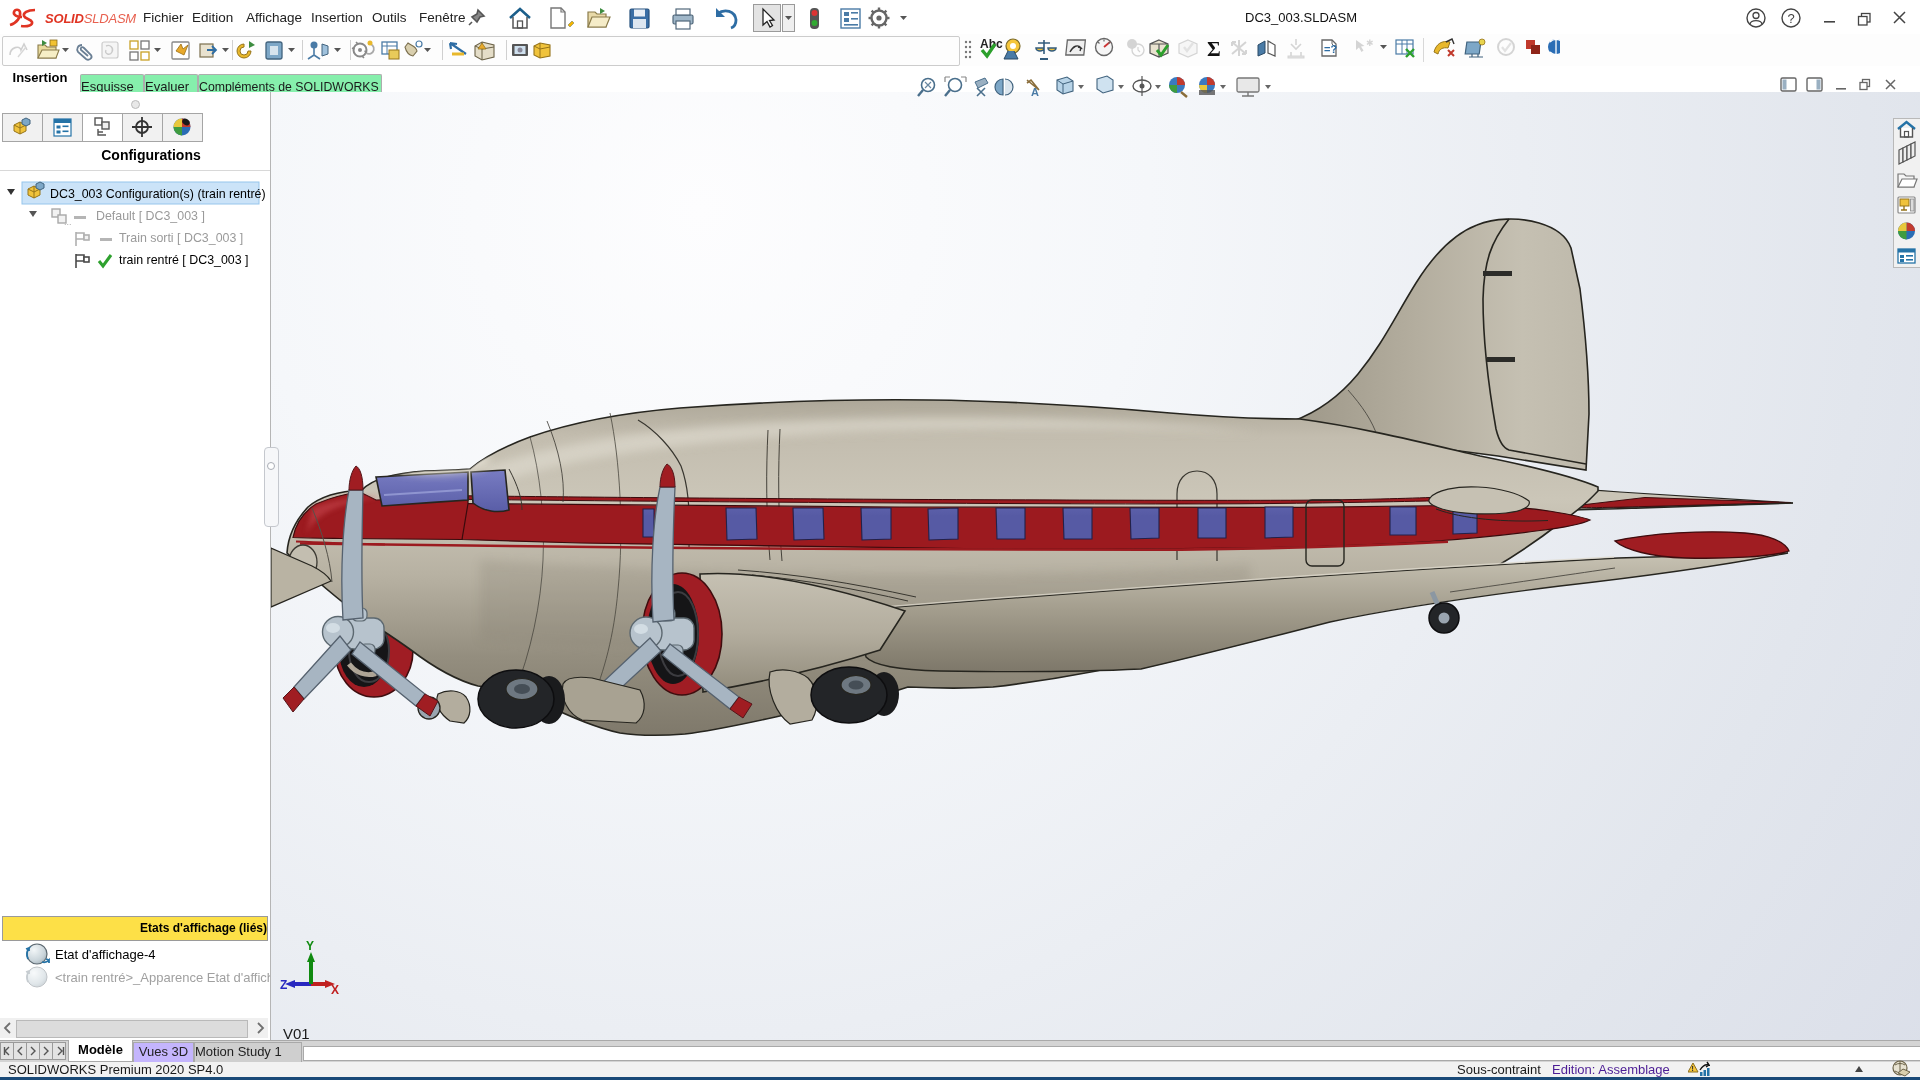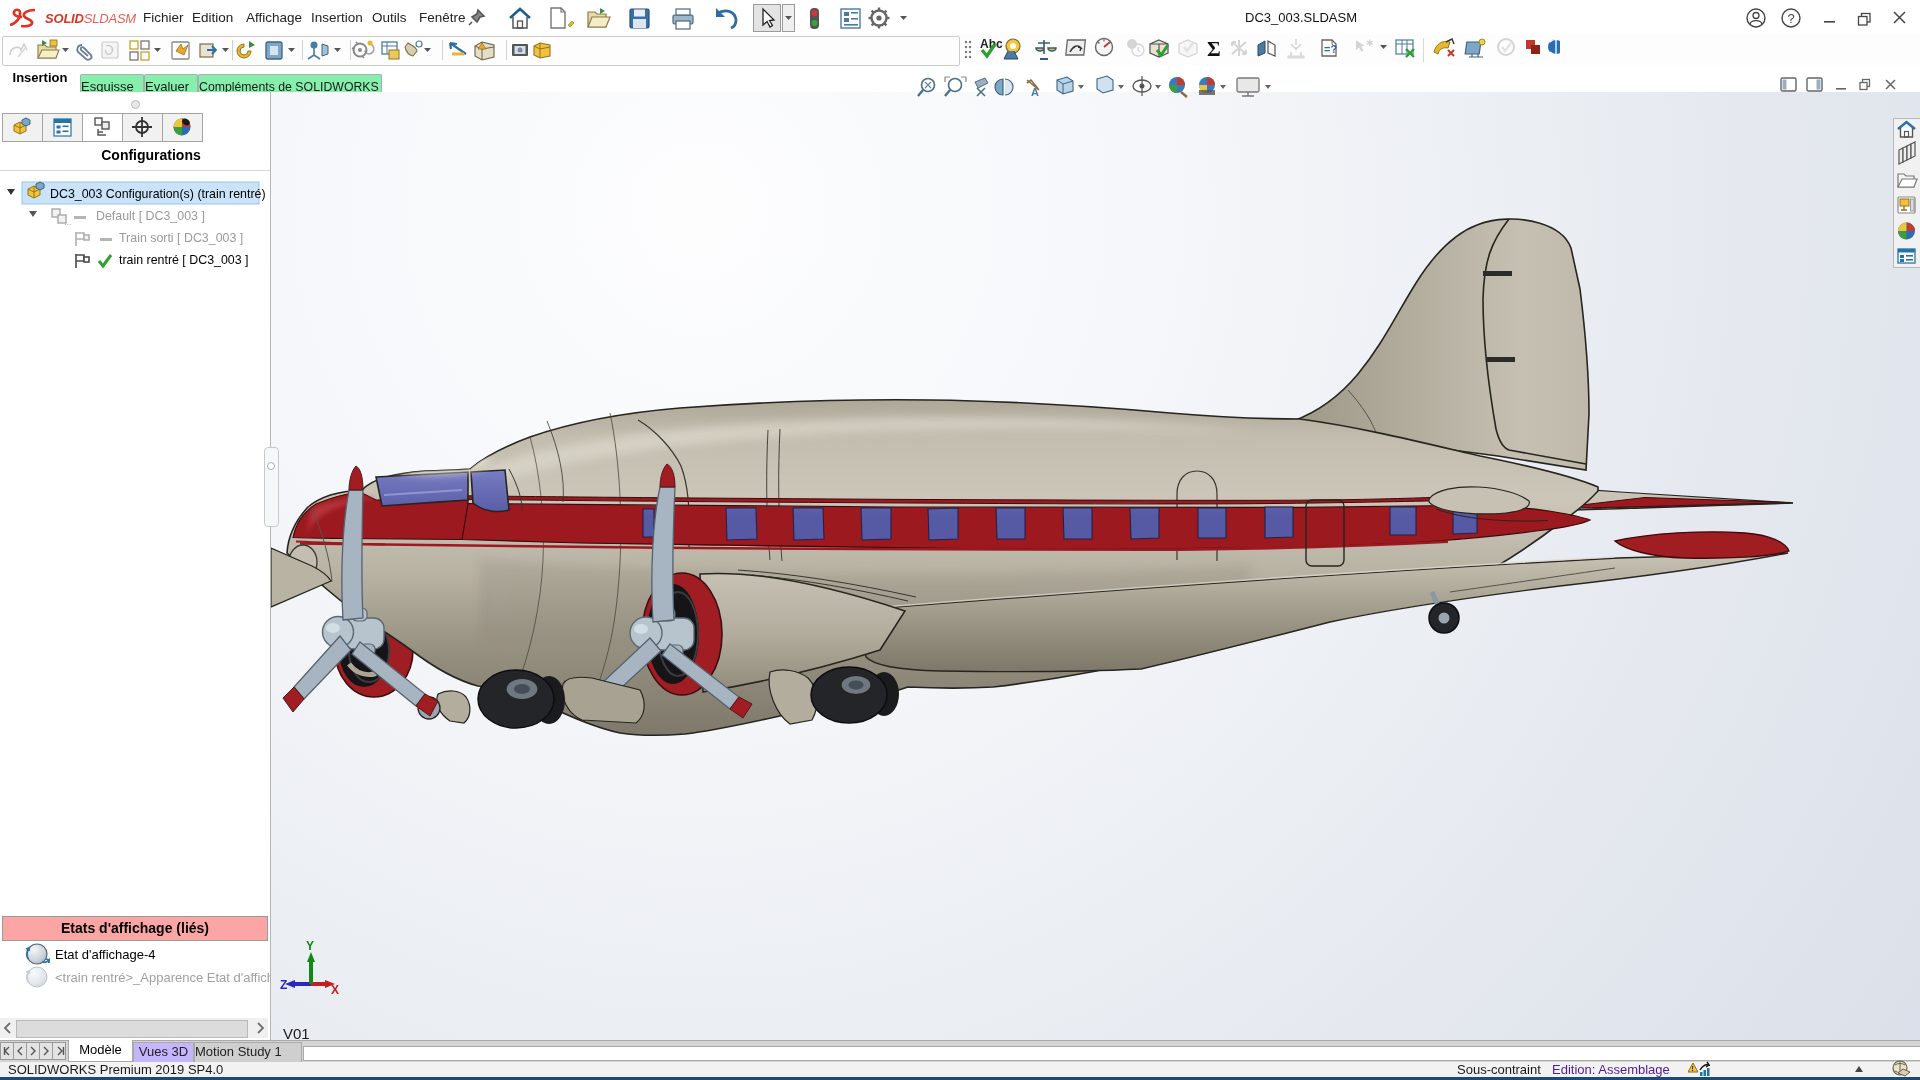--- a/index.html
+++ b/index.html
@@ -598,21 +598,21 @@
  <rect x="100" y="62" width="12" height="3" fill="#b5b5b5"></rect>
  <text x="119" y="66" font-size="12.4" fill="#9a9a9a" font-family="Liberation Sans">Train sorti [ DC3_003 ]</text>
  <g stroke="#4a4a4a" stroke-width="1.6" fill="none">
   <path d="M76,78 l0,14 M76,79 l8,0 l0,6 l-8,0"></path>
       <rect x="84" y="81" width="5" height="5" fill="#fff"></rect>
  </g>
  <path d="M99,85 l4,5 l8,-11" stroke="#2ea12e" stroke-width="3" fill="none"></path>
  <text x="119" y="88" font-size="12.4" fill="#000" font-family="Liberation Sans">train rentré [ DC3_003 ]</text>
 </svg>
 
-<div class="a" style="left:2px;top:916px;width:264px;height:23px;background:#fca5a5;border:1px solid #9a9a9a;font-size:14px;font-weight:bold;text-align:center;line-height:23px;color:#000">Etats d'affichage (liés)</div>
+<div class="a" style="left:2px;top:916px;width:264px;height:23px;background:#fde047;border:1px solid #9a9a9a;font-size:12px;font-weight:bold;text-align:right;line-height:23px;color:#000">Etats d'affichage (liés)</div>
 <svg class="a" style="left:0;top:941px" width="270" height="52" viewBox="0 0 270 52">
  <defs>
       <radialGradient id="sph" cx=".35" cy=".3" r=".9">
         <stop offset="0" stop-color="#f2f6f8"></stop>
         <stop offset=".6" stop-color="#c9d4da"></stop>
         <stop offset="1" stop-color="#93a2ab"></stop>
       </radialGradient> 
       <clipPath id="fusclip">
         <path d="M287,553 C288,537 295,521 308,507 C322,495 340,491 362,490 C372,479 395,473 425,471 C448,470 462,470 470,469 C482,459 503,447 530,437 C570,423 620,413 680,408 C760,402 850,399 930,400 C1010,401 1090,406 1170,413 C1230,418 1270,419 1300,419 C1360,427 1420,442 1480,456 C1530,466 1572,476 1598,487 L1598,491 C1588,502 1576,512 1560,523 C1532,545 1498,567 1458,588 C1426,602 1393,608 1350,612 C1292,622 1230,638 1173,654 C1113,669 1053,680 993,687 C960,689 930,688 908,687 C860,703 830,708 803,711 C765,719 720,730 685,734 C660,736 640,736 620,733 C592,727 564,714 540,702 C518,692 498,688 478,686 C452,679 428,663 411,650 C392,636 372,624 355,612 C332,594 302,568 287,553 Z"></path>
       </clipPath>
@@ -648,27 +648,27 @@
       <rect x="52.5" y="0.5" width="13" height="17"></rect>
     </g>
  <g stroke="#555" stroke-width="1.4" fill="none">
   <path d="M9,5 l-4,4 l4,4 M4.5,5 l0,8"></path>
   <path d="M22,5 l-4,4 l4,4"></path>
   <path d="M31,5 l4,4 l-4,4"></path>
   <path d="M44,5 l4,4 l-4,4"></path>
   <path d="M58,5 l4,4 l-4,4 M63.5,5 l0,8"></path>
  </g>
 </svg>
-<div class="a" style="left:68px;top:1040px;width:63px;height:21px;background:#fff;border:1px solid #a9a9a9;border-top:none;font-size:13px;font-weight:normal;text-align:center;line-height:20px;color:#000">Modèle</div>
+<div class="a" style="left:68px;top:1040px;width:63px;height:21px;background:#fff;border:1px solid #a9a9a9;border-top:none;font-size:13px;font-weight:bold;text-align:center;line-height:20px;color:#000">Modèle</div>
 <div class="a" style="left:133px;top:1042px;width:59px;height:19px;background:#c4b5fd;border:1px solid #a9a9a9;font-size:13px;text-align:center;line-height:18px;color:#222">Vues 3D</div>
 <div class="a" style="left:194px;top:1042px;width:106px;height:19px;background:#cfcfcf;border:1px solid #a9a9a9;font-size:13px;text-align:left;line-height:18px;color:#222">Motion Study 1</div>
 <div class="a" style="left:303px;top:1046px;width:1616px;height:13px;background:#fff;border:1px solid #a9a9a9"></div>
 
 <div class="a" style="left:0;top:1062px;width:1920px;height:15px;background:#f2f2f2"></div>
-<div class="a" style="left:8px;top:1062px;font-size:13px;color:#1a1a1a">SOLIDWORKS Premium 2019 SP4.0</div>
+<div class="a" style="left:8px;top:1062px;font-size:13px;color:#1a1a1a">SOLIDWORKS Premium 2020 SP4.0</div>
 <div class="a" style="left:1457px;top:1062px;font-size:13px;color:#1a1a1a">Sous-contraint</div>
 <div class="a" style="left:1552px;top:1062px;font-size:13px;color:#4c1d95">Edition: Assemblage</div>
 <svg class="a" style="left:1688px;top:1061px" width="22" height="16" viewBox="0 0 22 16">
  <path d="M5,2 l5,9 l-10,0 Z" fill="#f5c63c" stroke="#8a6d1f"></path>
     <text x="3.2" y="10" font-size="8" font-weight="bold" fill="#333">!</text>
  <path d="M12,9 c3,-5 6,-6 9,-5 l-2,-3 m2,3 l-3,2" stroke="#111" stroke-width="1.4" fill="none"></path>
  <g fill="#2573a7">
       <rect x="12" y="11" width="2.5" height="4"></rect>
       <rect x="15.5" y="9" width="2.5" height="6"></rect>
       <rect x="19" y="7" width="2.5" height="8"></rect>

